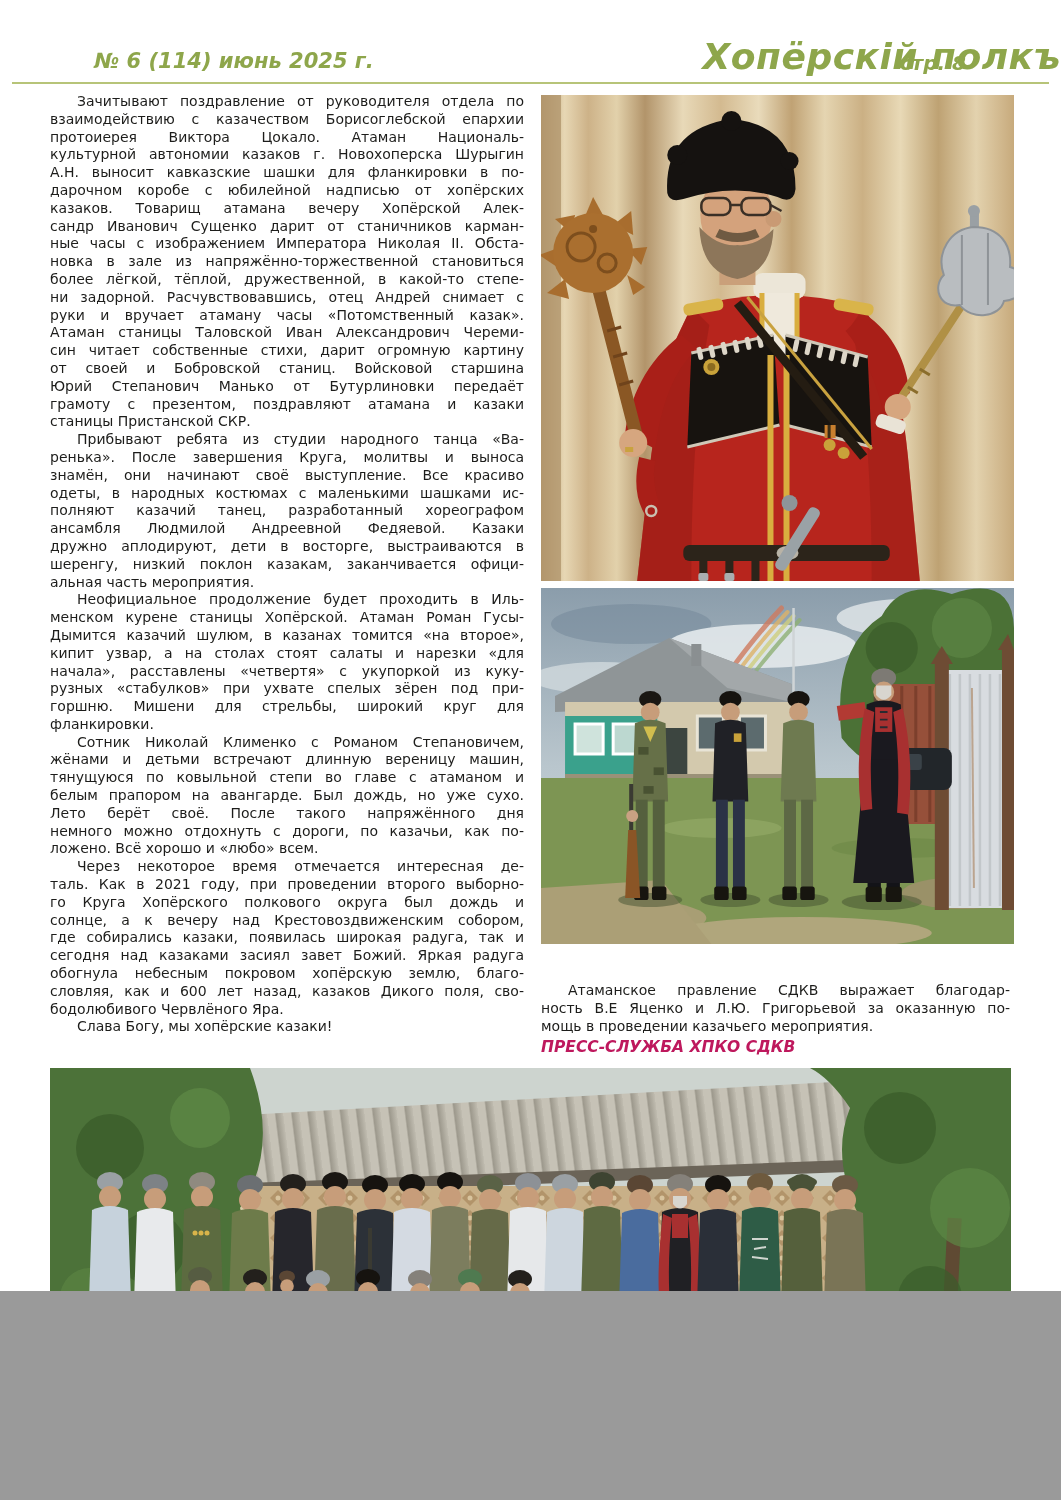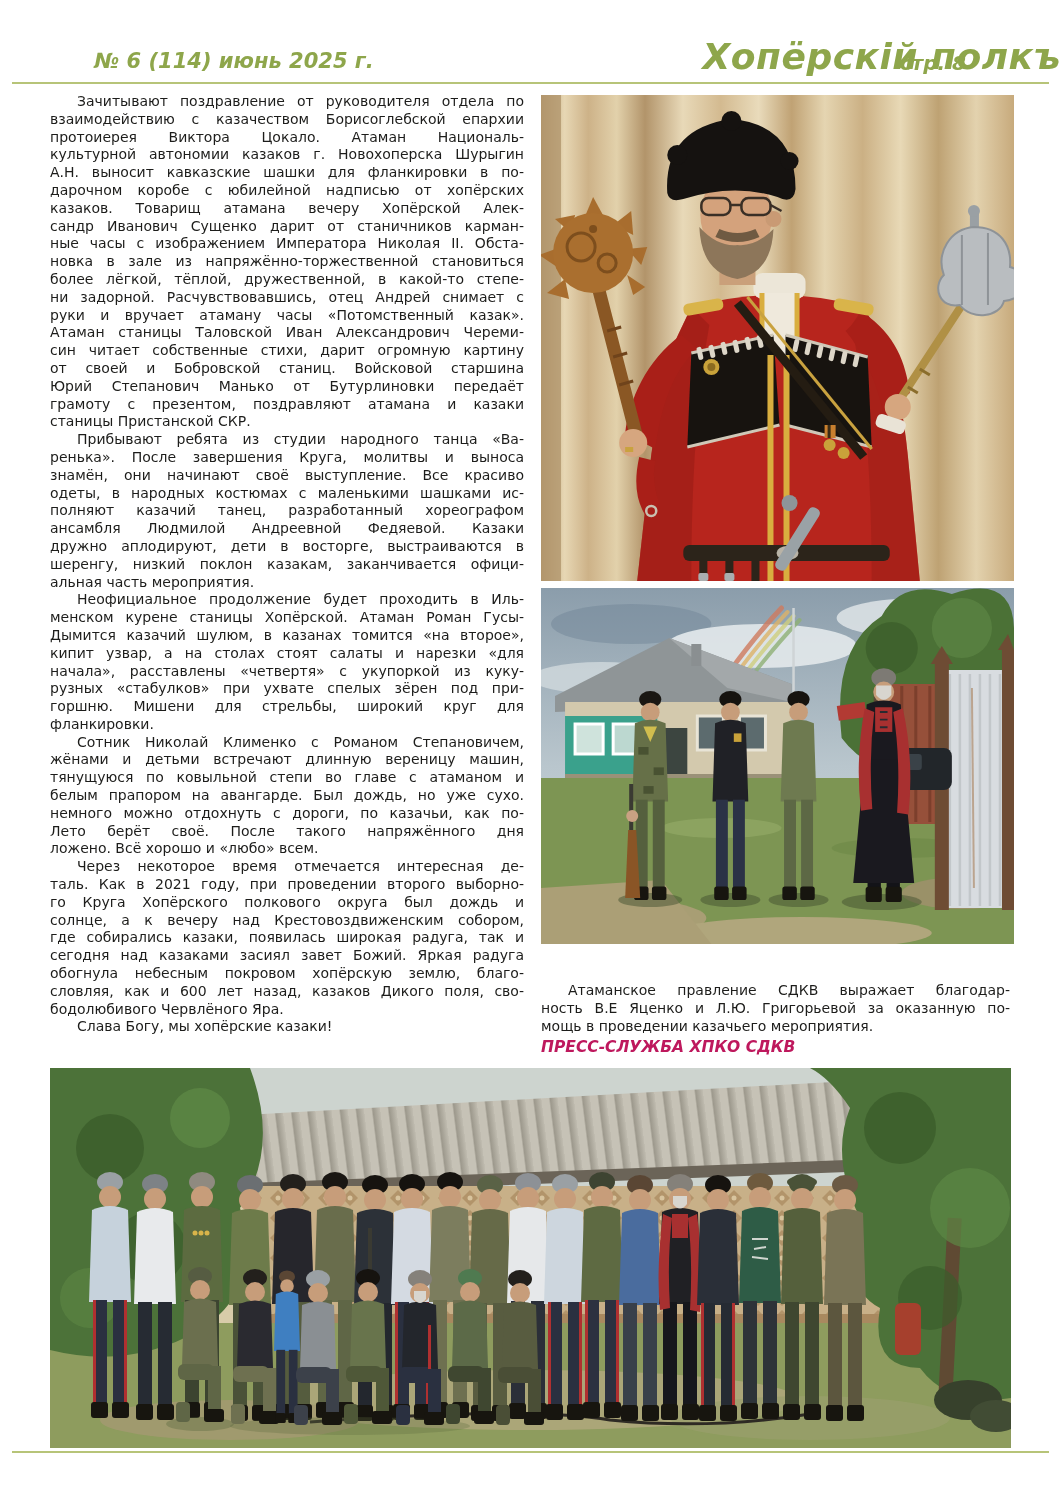--- a/index.html
+++ b/index.html
@@ -1,16 +1,16 @@
 <!DOCTYPE html>
 <html lang="ru" style="--accent_green: #8ea64b; --rule: #b7c478; --body_text: #1d1d1b;"><head>
 <meta charset="utf-8">
 <style>
   html,body{margin:0;padding:0;background:#9a9a9a;}
-  .page{position:relative;width:1061px;height:1500px;margin:0 auto;background:#ffffff;overflow:hidden;
+  .page{position:relative;width:1061px;height:1291px;margin:0 auto;background:#ffffff;overflow:hidden;
         font-family:"DejaVu Sans","Liberation Sans",sans-serif;color:#1d1d1b;}
   
   .masthead-issue{position:absolute;left:94px;top:49px;font-size:21px;font-weight:bold;font-style:italic;color:var(--accent_green,#8ea64b);}
   .masthead-title{position:absolute;left:0;right:0;top:36px;text-align:right;font-size:36px;font-weight:bold;font-style:italic;color:var(--accent_green,#8ea64b);letter-spacing:.5px;padding-left:12px;}
   .masthead-page{position:absolute;right:95px;top:51px;font-size:20px;font-weight:bold;font-style:italic;color:var(--accent_green,#8ea64b);}
   .rule{position:absolute;left:12px;width:1037px;height:2px;background:var(--rule,#b7c478);}
   #rule-top{top:82px;}
   #rule-bottom{top:1451px;}
   
   .textcol{position:absolute;font-size:14px;line-height:17.8px;color:#1d1d1b;}
@@ -103,22 +103,22 @@
         <div class="tline">начала», расставлены «четвертя» с укупоркой из куку-</div>
         <div class="tline">рузных «стабулков» при ухвате спелых зёрен под при-</div>
         <div class="tline">горшню. Мишени для стрельбы, широкий круг для</div>
         <div class="tline last">фланкировки.</div>
       </div>
     <div class="para">
         <div class="tline first">Сотник Николай Клименко с Романом Степановичем,</div>
         <div class="tline">жёнами и детьми встречают длинную вереницу машин,</div>
         <div class="tline">тянущуюся по ковыльной степи во главе с атаманом и</div>
         <div class="tline">белым прапором на авангарде. Был дождь, но уже сухо.</div>
+        <div class="tline">Лето берёт своё. После такого напряжённого дня</div>
         <div class="tline">немного можно отдохнуть с дороги, по казачьи, как по-</div>
-        <div class="tline">Лето берёт своё. После такого напряжённого дня</div>
         <div class="tline last">ложено. Всё хорошо и «любо» всем.</div>
       </div>
     <div class="para">
         <div class="tline first">Через некоторое время отмечается интересная де-</div>
         <div class="tline">таль. Как в 2021 году, при проведении второго выборно-</div>
         <div class="tline">го Круга Хопёрского полкового округа был дождь и</div>
         <div class="tline">солнце, а к вечеру над Крестовоздвиженским собором,</div>
         <div class="tline">где собирались казаки, появилась широкая радуга, так и</div>
         <div class="tline">сегодня над казаками засиял завет Божий. Яркая радуга</div>
         <div class="tline">обогнула небесным покровом хопёрскую землю, благо-</div>

